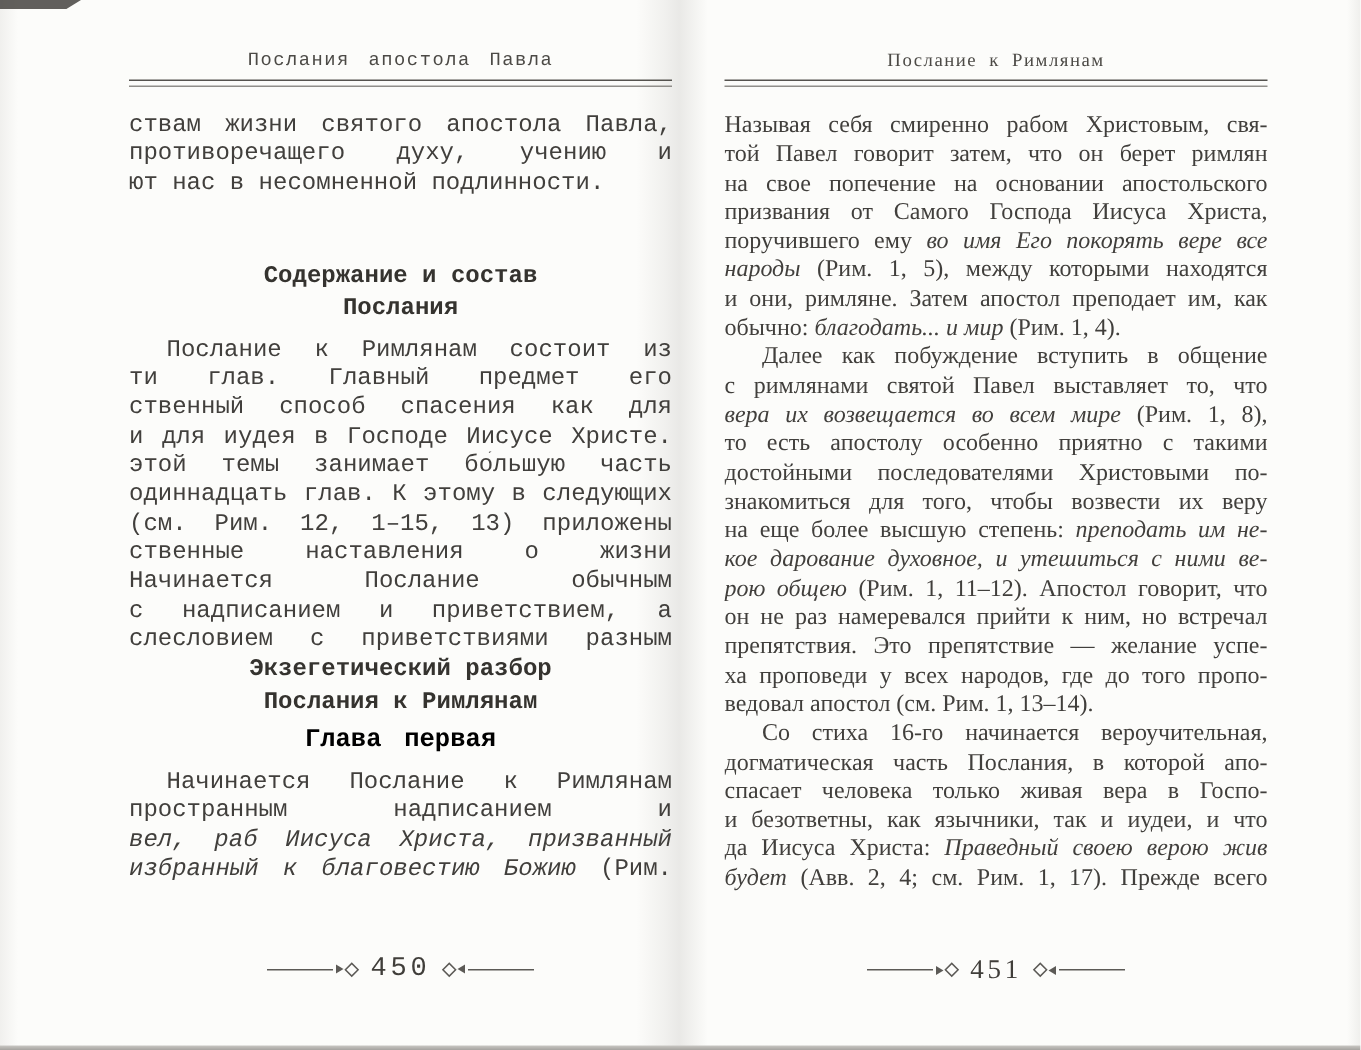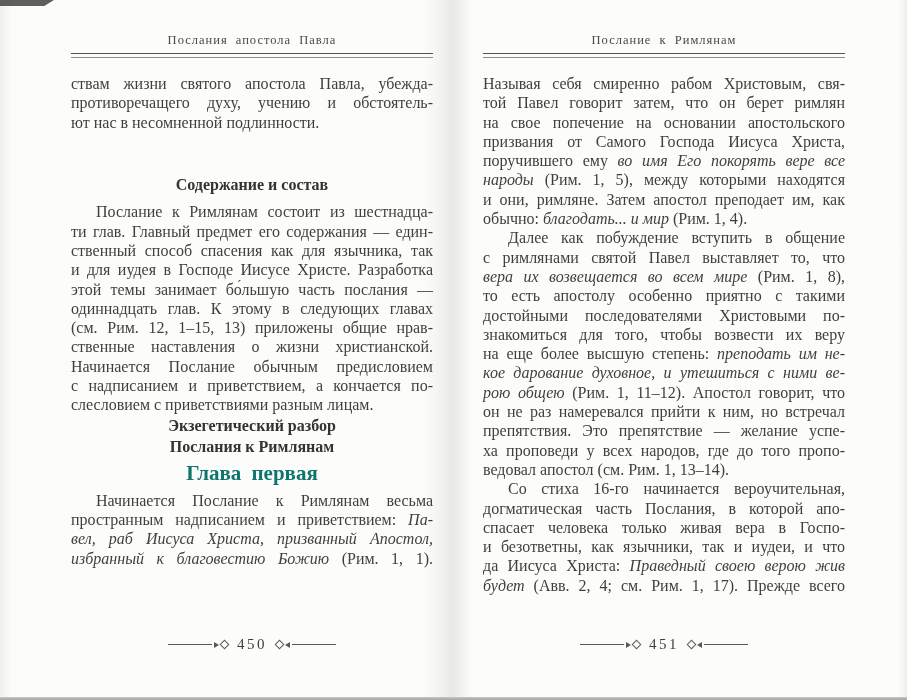--- a/index.html
+++ b/index.html
@@ -3,21 +3,21 @@
 <meta charset="utf-8">
 <style>
   html,body{margin:0;padding:0;}
   body{
     width:907px;height:700px;position:relative;overflow:hidden;
     background:#fcfcfa;
     font-family:"Liberation Serif","DejaVu Serif",serif;
     color:#413f3c;
   }
   .page{position:absolute;top:0;height:700px;width:362px;}
-  #page-left{left:71px;}
+  #page-left{left:86px;font-family:Liberation Mono, monospace;}
   #page-right{left:483px;}
   .running-head{
     position:absolute;top:33px;left:0;width:100%;
     text-align:center;font-size:12.5px;color:#4c4a46;
     letter-spacing:1px;word-spacing:4px;
   }
   .head-rule{
     position:absolute;top:53px;left:0;width:100%;height:3px;
     border-top:1.5px solid #55534f;border-bottom:1px solid #908e8a;
   }
@@ -28,28 +28,28 @@
     text-align:justify;text-align-last:justify;white-space:normal;
   }
   .line.lastline{text-align-last:left;}
   .line.indent{text-indent:25px;}
   .it{font-style:italic;}
   .heading .hline{
     font-weight:bold;font-size:16px;line-height:21.5px;
     text-align:center;color:#35332f;
   }
   .subheading .hline{
-    font-weight:bold;font-size:21px;line-height:20px;
-    text-align:center;color:#0f766e;word-spacing:5px;
+    font-weight:bold;font-size:17px;line-height:20px;
+    text-align:center;color:#000000;word-spacing:5px;
   }
   .footer{
     position:absolute;top:636px;left:0;width:100%;
     display:flex;align-items:center;justify-content:center;gap:7px;
   }
-  .pagenum{font-size:15px;letter-spacing:2.5px;color:#403e3a;padding:0 2px;}
+  .pagenum{font-size:18px;letter-spacing:2.5px;color:#403e3a;padding:0 2px;}
   .orn{display:flex;align-items:center;gap:2px;}
   .oline{width:44px;height:1px;background:#5c5a56;}
   .odia{width:5px;height:5px;border:1px solid #5c5a56;transform:rotate(45deg);background:transparent;}
   .oarr-r{width:0;height:0;border-top:3px solid transparent;border-bottom:3px solid transparent;border-left:5px solid #5c5a56;}
   .oarr-l{width:0;height:0;border-top:3px solid transparent;border-bottom:3px solid transparent;border-right:5px solid #5c5a56;}
   
   #gutter-shadow{
     position:absolute;left:424px;top:0;width:48px;height:700px;
     background:linear-gradient(to right,rgba(140,138,134,0) 0%,rgba(140,138,134,0.10) 40%,rgba(140,138,134,0.17) 60%,rgba(140,138,134,0) 100%);
   }
@@ -81,20 +81,21 @@
   <div class="running-head">Послания апостола Павла</div>
   <div class="head-rule"></div>
   <div class="page-body">
       <div class="block para" style="margin-top: 4px;">
         <div class="line"><span>ствам жизни святого апостола Павла, убежда-</span></div>
         <div class="line"><span>противоречащего духу, учению и обстоятель-</span></div>
         <div class="line lastline"><span>ют нас в несомненной подлинности.</span></div>
       </div>
       <div class="block heading" style="margin-top: 42px;">
         <div class="hline">Содержание и состав</div>
+        <div class="hline">Послания</div>
       </div>
       <div class="block para" style="margin-top: 7px;">
         <div class="line indent"><span>Послание к Римлянам состоит из шестнадца-</span></div>
         <div class="line"><span>ти глав. Главный предмет его содержания — един-</span></div>
         <div class="line"><span>ственный способ спасения как для язычника, так</span></div>
         <div class="line"><span>и для иудея в Господе Иисусе Христе. Разработка</span></div>
         <div class="line"><span>этой темы занимает бо́льшую часть послания —</span></div>
         <div class="line"><span>одиннадцать глав. К этому в следующих главах</span></div>
         <div class="line"><span>(см. Рим. 12, 1–15, 13) приложены общие нрав-</span></div>
         <div class="line"><span>ственные наставления о жизни христианской.</span></div>

